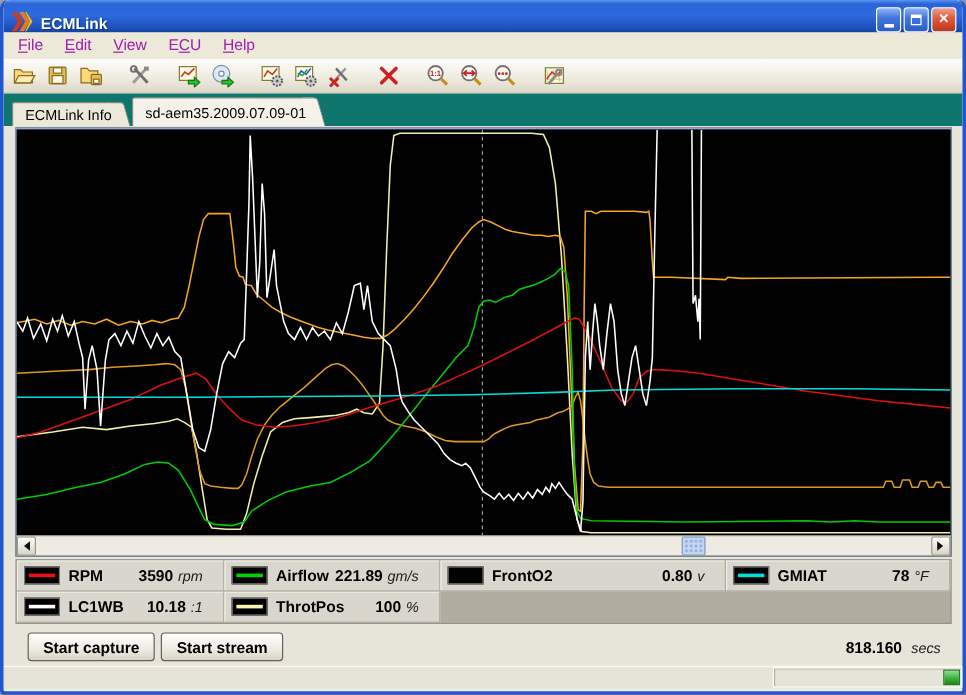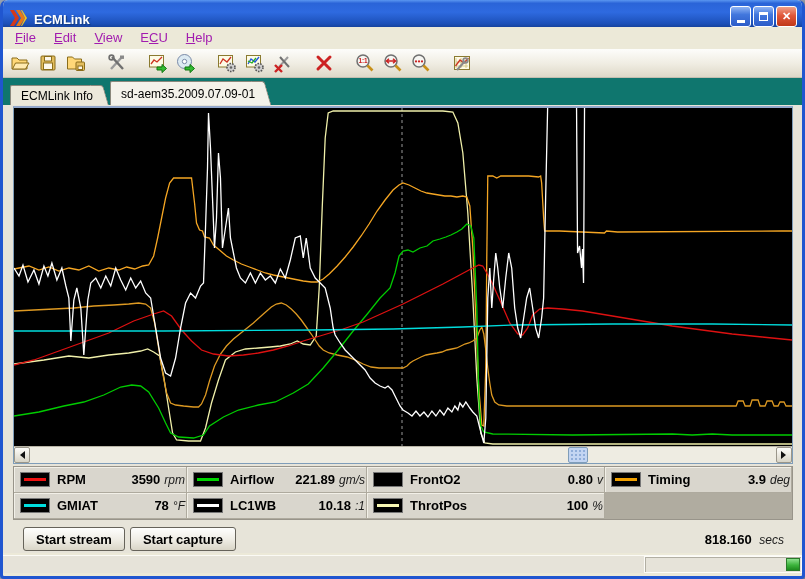--- a/index.html
+++ b/index.html
@@ -86,21 +86,21 @@
   .arr.left{ border-right:5px solid #111; margin-right:3px; }
   .arr.right{ border-left:5px solid #111; margin-left:3px; }
 
   
   .legend{
     margin-top:2px; border:1px solid #98948a;
     display:grid; grid-template-columns:173px 180px 238px 1fr;
     grid-auto-rows:26px; background:#b0aca0;
   }
   .lcell{
-    display:flex; align-items:center; padding:0 1px 0 6px;
+    display:flex; align-items:center; padding:0 17px 0 6px;
     background:#d9d6cd; border-right:1px solid #aeaa9e; border-bottom:1px solid #aeaa9e;
     box-shadow:inset 1px 1px 0 #f2f0e8; overflow:hidden;
   }
   .swatch{ width:30px; height:15px; background:#000; border:1px solid #777; position:relative; margin-right:7px; flex:none; }
   .swatch i{ position:absolute; left:3px; right:3px; top:5px; height:3px; display:block; }
   .lname{ font-weight:bold; font-size:13px; }
   .lval{ margin-left:auto; font-weight:bold; font-size:13px; }
   .lunit{ font-style:italic; font-size:12px; margin-left:4px; color:#1a1a1a; white-space:nowrap; }
 
   
@@ -323,28 +323,20 @@
       <div class="lcell">
         <span class="swatch">
             <i style="background: rgb(0, 0, 0);"></i>
           </span>
         <span class="lname">FrontO2</span>
         <span class="lval">0.80</span>
         <span class="lunit">v</span>
       </div>
       <div class="lcell">
         <span class="swatch">
-            <i style="background: rgb(240, 160, 0);"></i>
-          </span>
-        <span class="lname">Timing</span>
-        <span class="lval">3.9</span>
-        <span class="lunit">deg</span>
-      </div>
-      <div class="lcell">
-        <span class="swatch">
             <i style="background: rgb(0, 221, 221);"></i>
           </span>
         <span class="lname">GMIAT</span>
         <span class="lval">78</span>
         <span class="lunit">°F</span>
       </div>
       <div class="lcell">
         <span class="swatch">
             <i style="background: rgb(255, 255, 255);"></i>
           </span>
@@ -356,22 +348,22 @@
         <span class="swatch">
             <i style="background: rgb(246, 246, 178);"></i>
           </span>
         <span class="lname">ThrotPos</span>
         <span class="lval">100</span>
         <span class="lunit">%</span>
       </div>
     </div>
 
     <div class="controls">
+      <button class="btn">Start capture</button>
       <button class="btn">Start stream</button>
-      <button class="btn">Start capture</button>
       <span class="elapsed">
         <span>818.160</span>
         <span class="lunit">secs</span>
       </span>
     </div>
   </div>
 
   <div class="statusbar">
     <span class="status-progress">
       <span class="status-chunk"></span>

